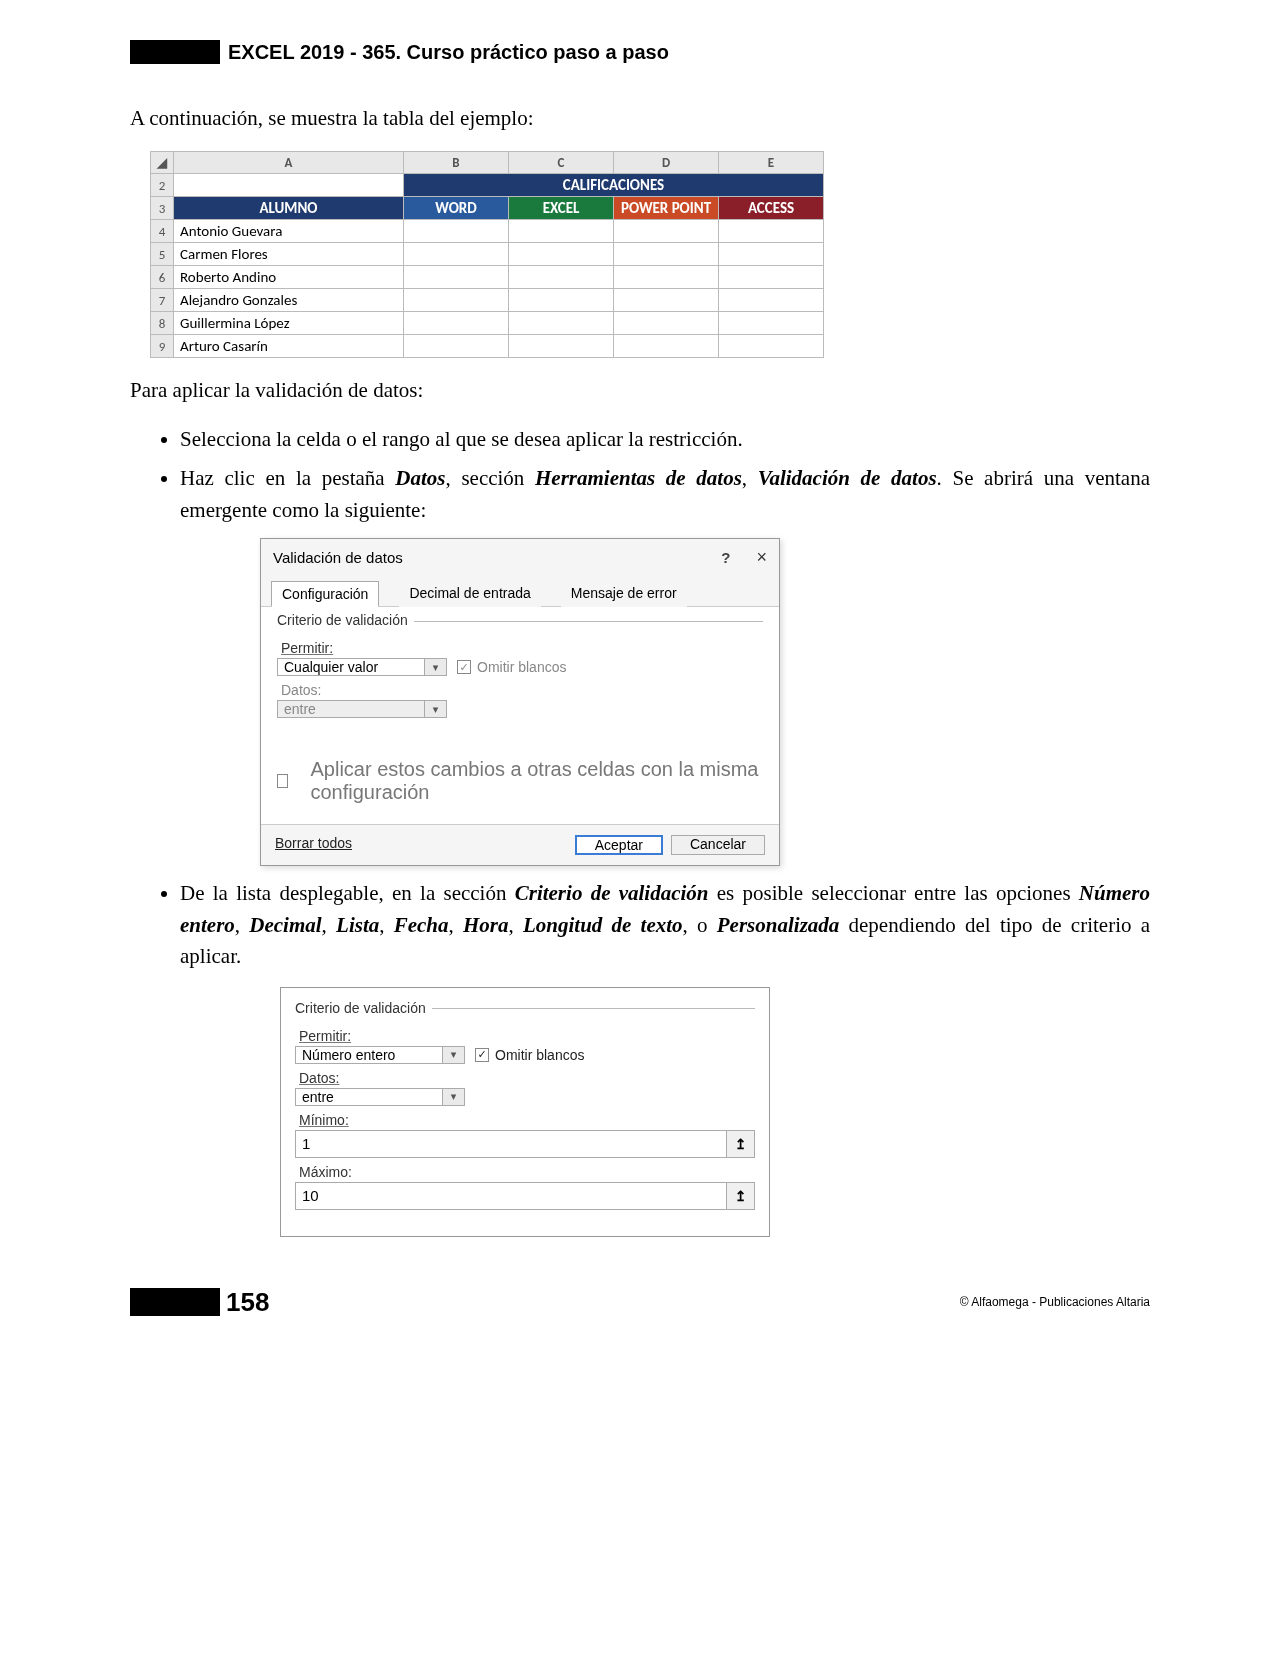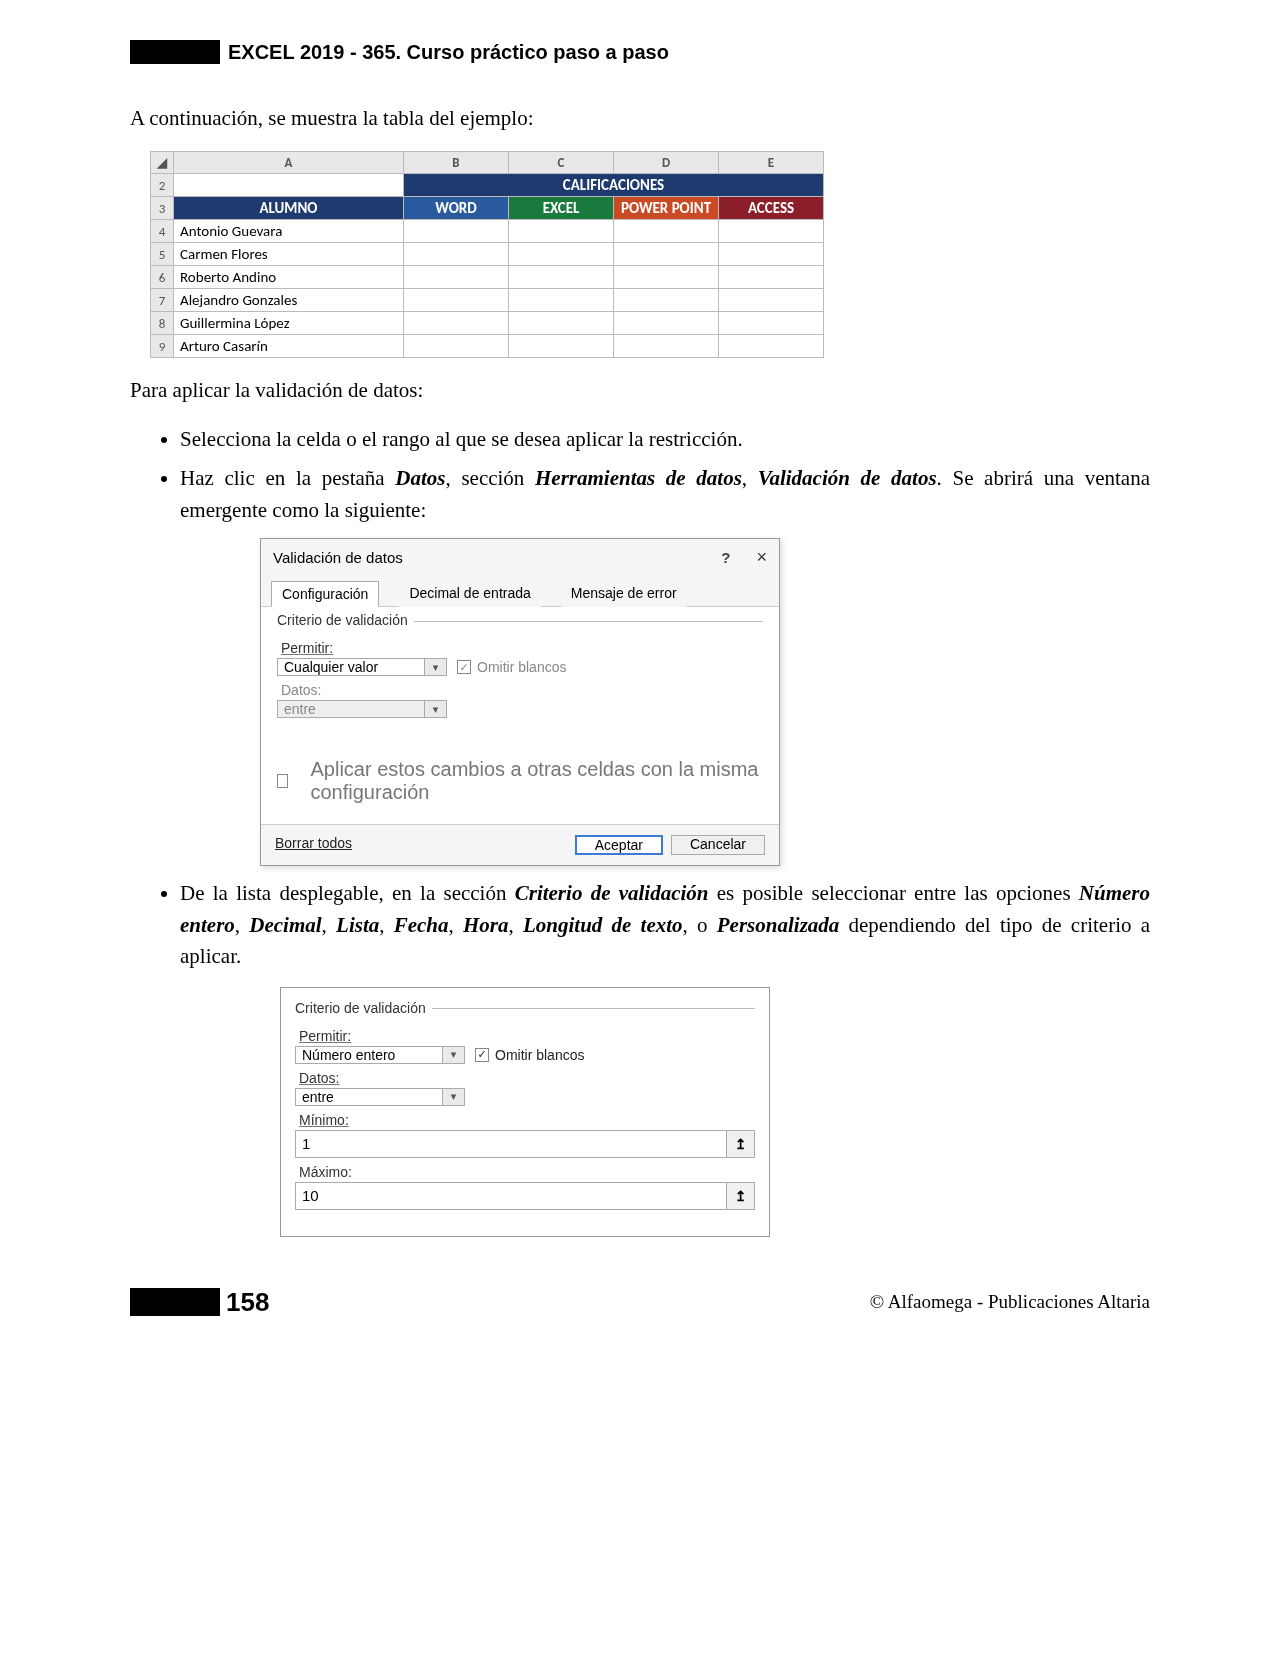--- a/index.html
+++ b/index.html
@@ -241,22 +241,22 @@
     background: #000;
   }
   .page-num {
     font-family: Arial, sans-serif;
     font-weight: bold;
     font-size: 26px;
     margin-left: 6px;
   }
   .footer-spacer { flex: 1; }
   .copyright {
-    font-family: Liberation Serif, serif;
-    font-size: 19px;
+    font-family: Liberation Sans, sans-serif;
+    font-size: 12px;
   }
 </style>
 </head>
 <body>
 
 <div class="page">
 
   <div class="header-bar">
     <div class="header-block"></div>
     <div class="header-title">EXCEL 2019 - 365. Curso práctico paso a paso</div>

